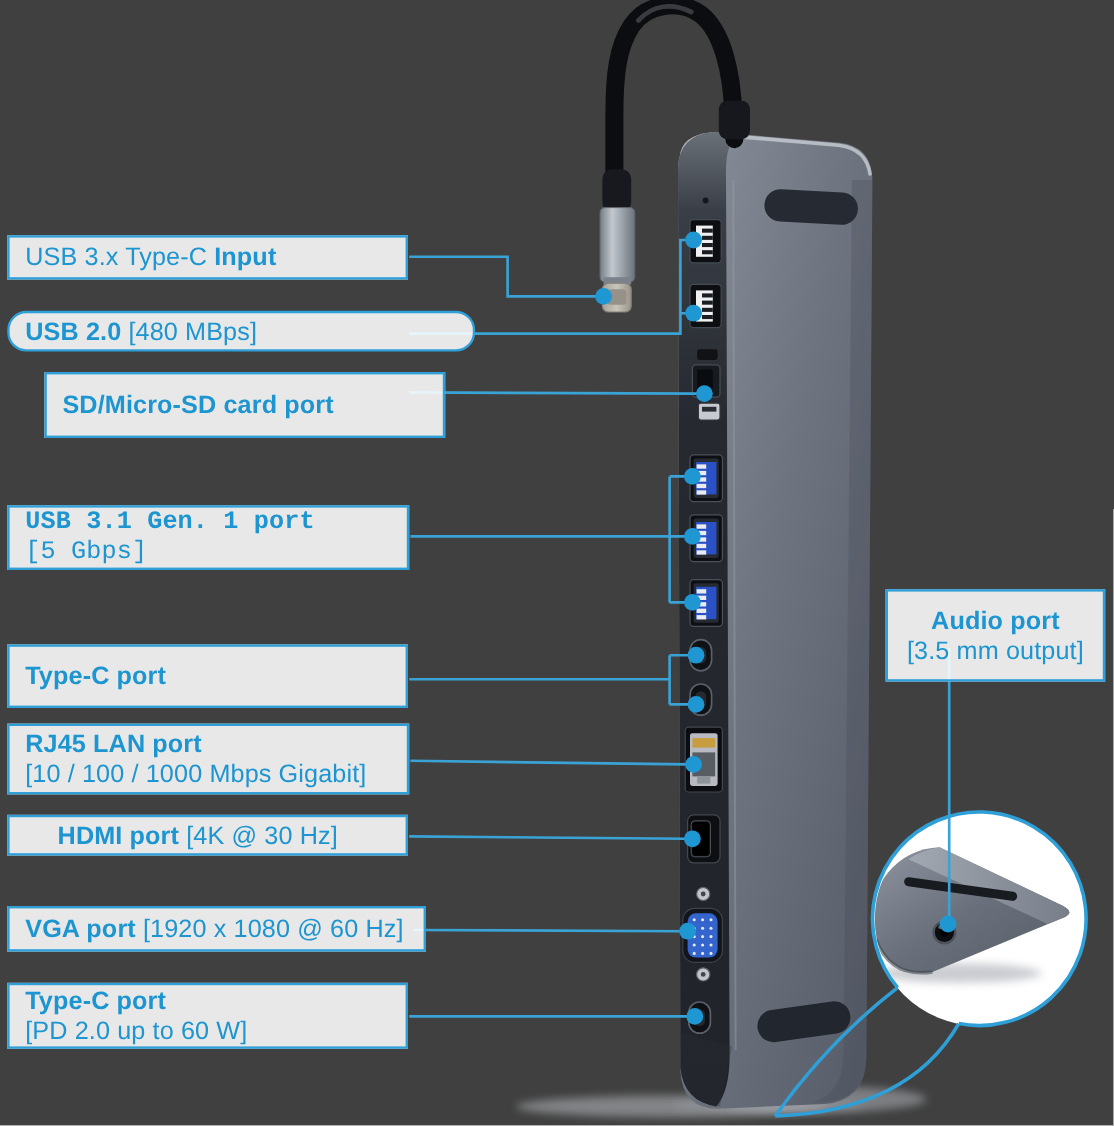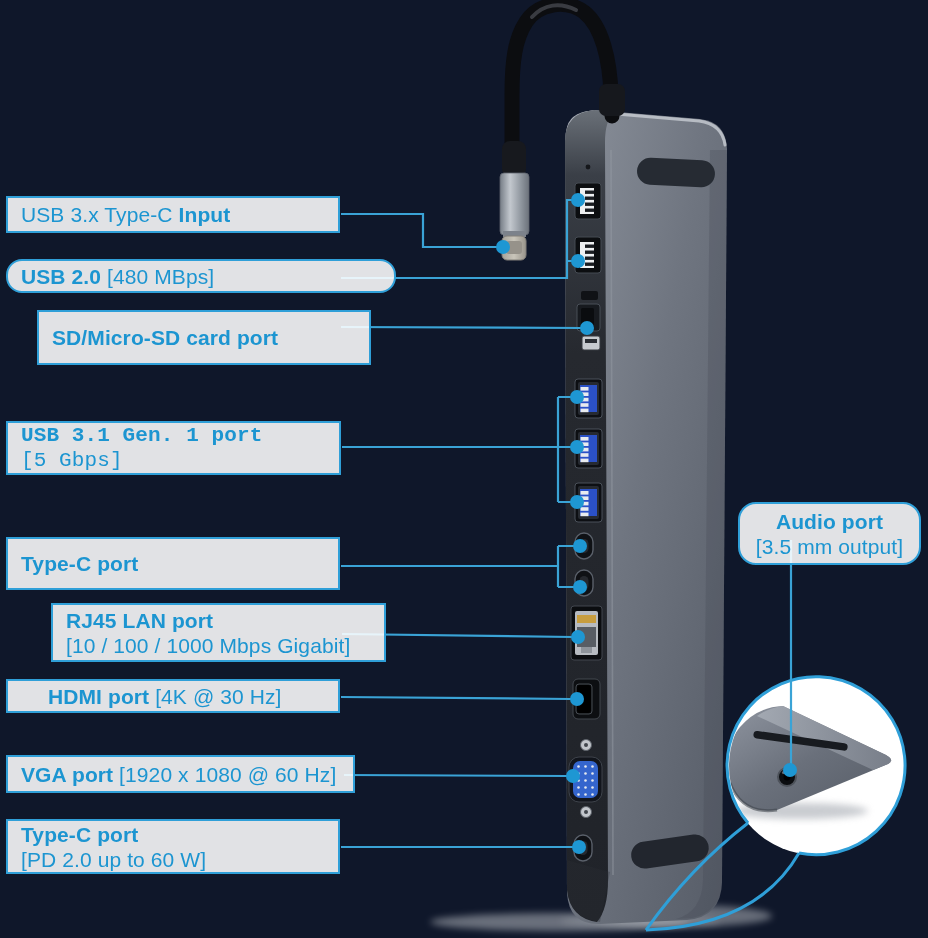--- a/index.html
+++ b/index.html
@@ -1,41 +1,41 @@
 <!DOCTYPE html>
 <html><head>
 <meta charset="utf-8">
 <style>
   html,body{margin:0;padding:0;background:#ffffff;}
   .stage{
-    position:relative;width:928px;height:938px;background:#0f172a;overflow:hidden;
+    position:relative;width:928px;height:938px;background:#404040;overflow:hidden;
     font-family:"Liberation Sans",sans-serif;
   }
   .stage svg{position:absolute;left:0;top:0;}
   .label-box{
     position:absolute;box-sizing:border-box;
     border:2px solid #2f9fd8;background:rgba(255,255,255,.88);
     display:flex;flex-direction:column;justify-content:center;
     padding:2px 8px 2px 13px;
     color:#1c95d1;font-size:21px;line-height:25px;letter-spacing:.1px;
     white-space:nowrap;
   }
   .label-box .bold{font-weight:700;}
   .label-box.stack .post{display:block;}
   .label-box.center{text-align:center;padding-left:8px;}
   .b1{left:6px;top:196px;width:334px;height:37px;}
   .b2{left:6px;top:259px;width:390px;height:34px;border-radius:16px;}
   .b3{left:6px;top:310px;width:334px;height:55px;margin-left:31px;}
   .b4{left:6px;top:421px;width:335px;height:54px;font-family:Liberation Mono, monospace;}
   .b5{left:6px;top:537px;width:334px;height:53px;}
-  .b6{left:6px;top:603px;width:335px;height:59px;margin-left:45px;}
+  .b6{left:6px;top:603px;width:335px;height:59px;}
   .b7{left:6px;top:679px;width:334px;height:34px;padding-left:40px;}
   .b8{left:6px;top:755px;width:349px;height:38px;}
   .b9{left:6px;top:819px;width:334px;height:55px;}
-  .b10{left:738px;top:502px;width:183px;height:63px;border-radius:18px;}
+  .b10{left:738px;top:491px;width:183px;height:77px;}
 </style>
 </head>
 <body>
 
 <div class="stage">
 
   <svg width="928" height="938" viewBox="0 0 928 938">
     <defs>
       <linearGradient id="face" x1="0" y1="0" x2="1" y2="1">
         <stop offset="0" stop-color="#8b919b"></stop>

